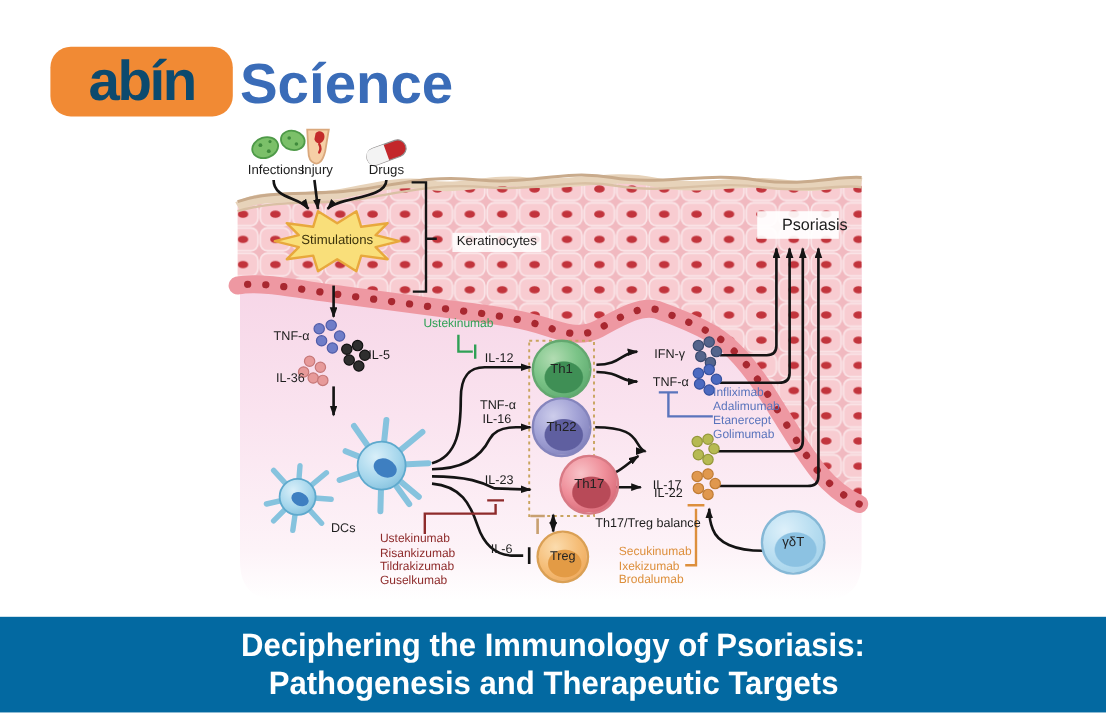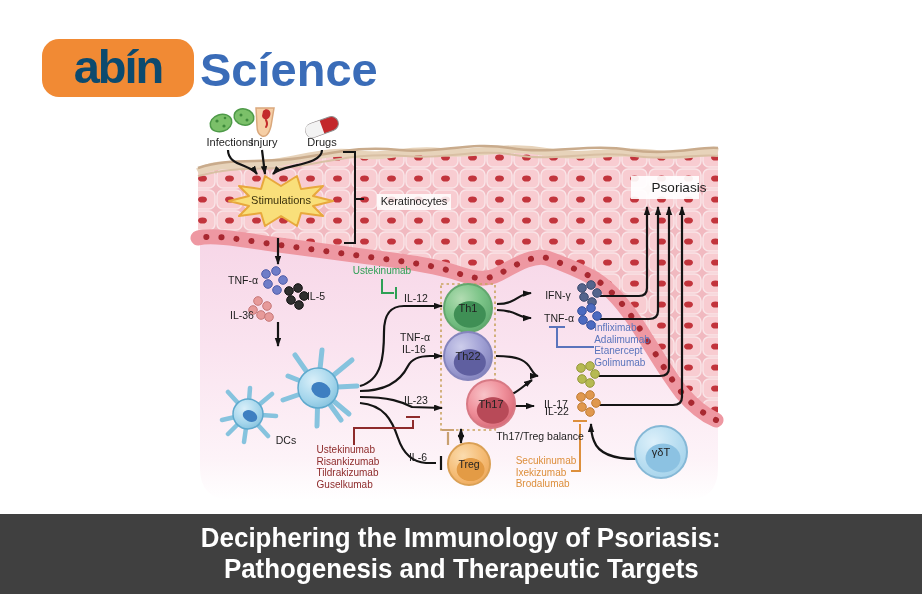--- a/index.html
+++ b/index.html
@@ -13,21 +13,21 @@
        font-size:10px;line-height:11.5px;white-space:nowrap;}
   .cell{position:absolute;transform:translate(-50%,-50%);border-radius:50%;
        display:flex;align-items:center;justify-content:center;font-weight:normal;
        font-size:11px;color:#222;}
   .logo-badge{position:absolute;left:42px;top:39px;width:152px;height:58px;
        background:#f18a34;border-radius:17px;display:flex;align-items:center;justify-content:center;}
   .logo-badge span{color:#0c4a6e;font-size:47px;font-weight:bold;letter-spacing:-2px;
        transform:translateY(-2px);}
   .logo-science{position:absolute;left:200px;top:40px;height:58px;display:flex;align-items:center;
        color:#3a6cb8;font-size:47px;font-weight:bold;letter-spacing:0px;}
-  .banner{position:absolute;left:0;top:514px;width:922px;height:80px;background:#404040;
+  .banner{position:absolute;left:0;top:514px;width:922px;height:80px;background:#0369a1;
        display:flex;flex-direction:column;justify-content:center;align-items:center;}
   .banner div{color:#fff;font-weight:bold;font-size:27px;line-height:31px;
        transform:scaleX(.96);letter-spacing:0px;}
 </style>
 </head>
 <body>
 
 <div class="page">
 
   <svg width="922" height="594" viewBox="0 0 922 594">

